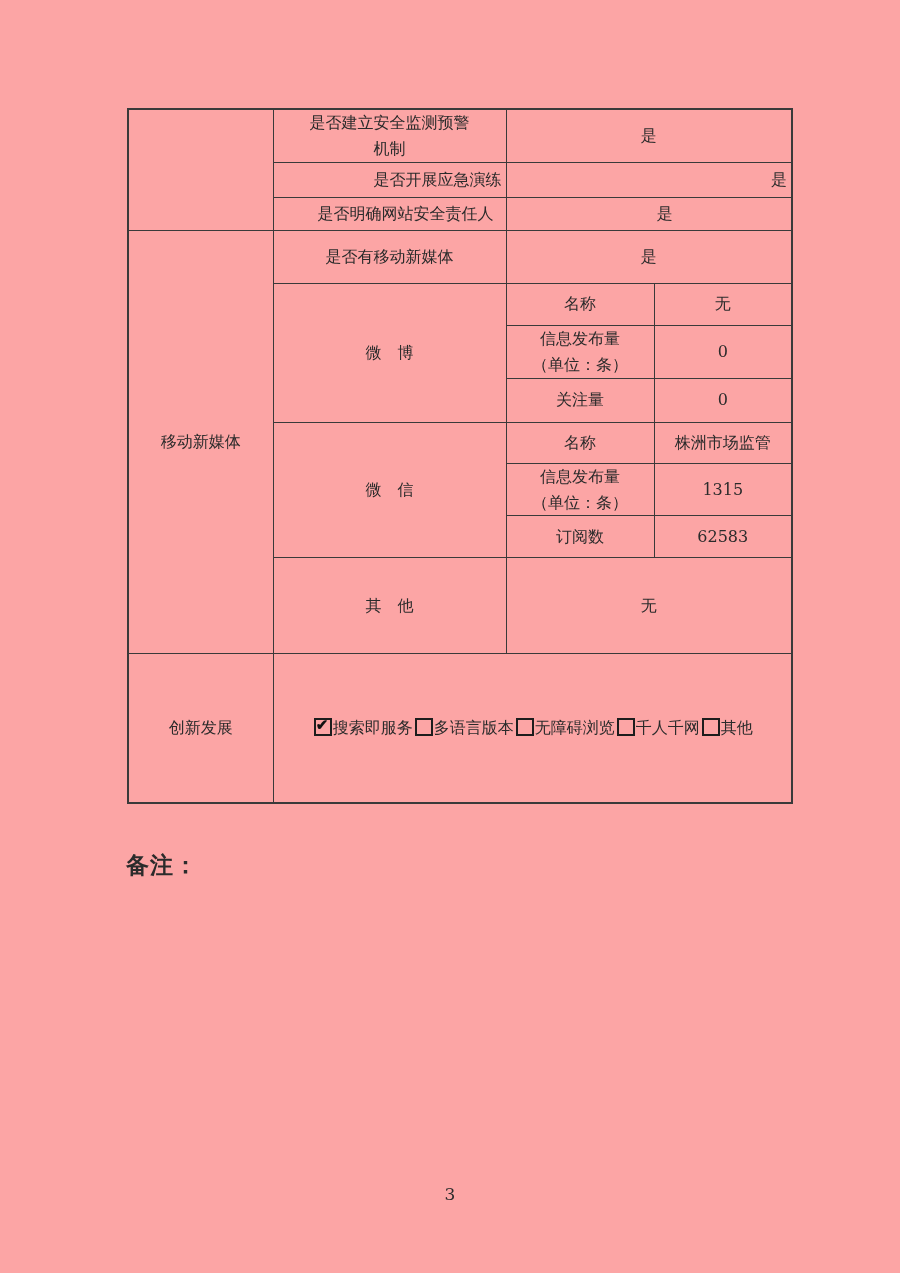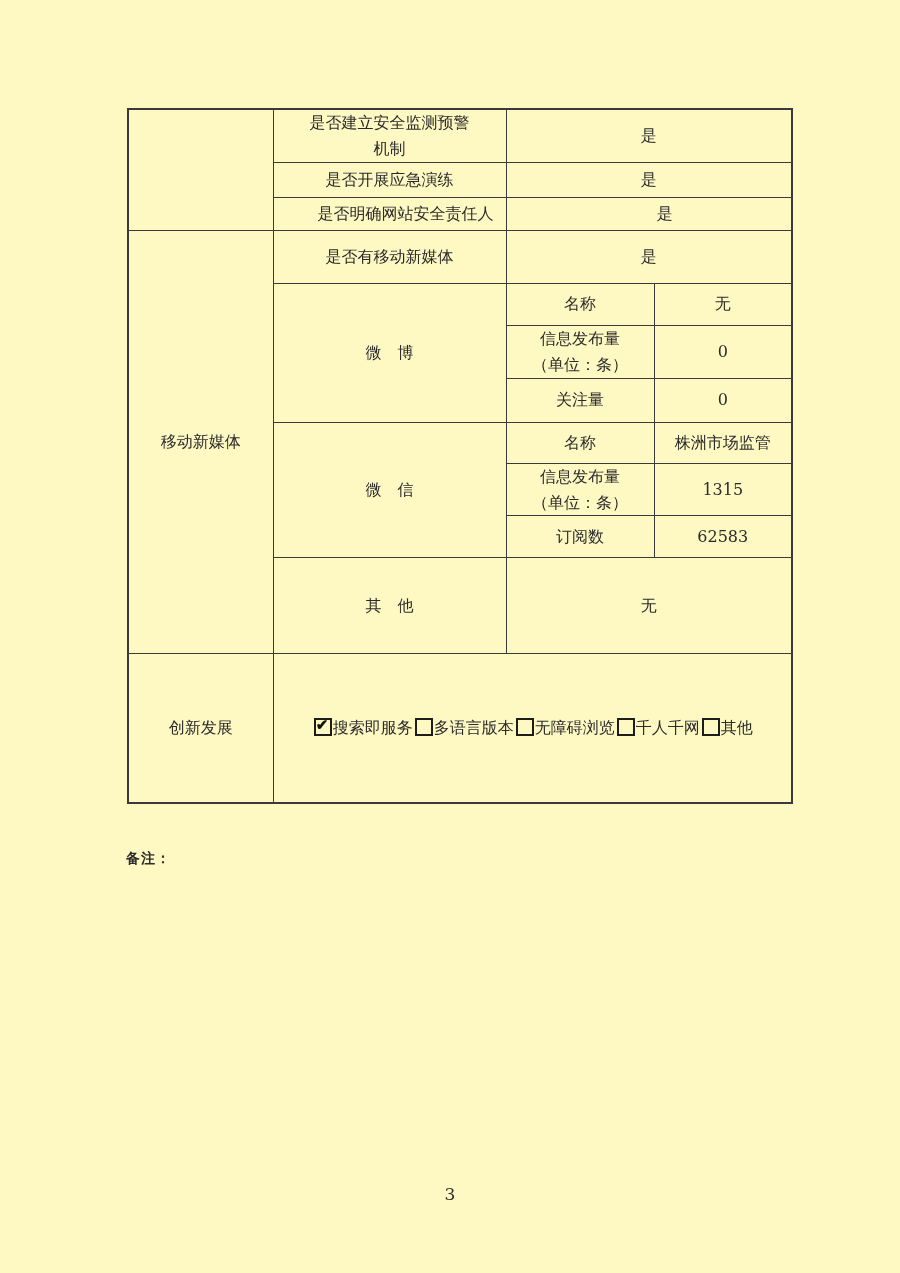--- a/index.html
+++ b/index.html
@@ -10,21 +10,21 @@
   body {
     width: 900px;
     height: 1273px;
     position: relative;
     font-family: "DejaVu Serif", "Liberation Serif", serif;
     color: #2b2b2b;
   }
   .page {
     position: absolute;
     inset: 0;
-    background: #fef9c3;
+    background: #fca5a5;
   }
   table.report {
     position: absolute;
     left: 127px;
     top: 108px;
     width: 664px;
     border-collapse: collapse;
     table-layout: fixed;
     border: 2px solid #3a3a3a;
   }
@@ -33,21 +33,21 @@
     text-align: center;
     vertical-align: middle;
     font-size: 16px;
     line-height: 1.62;
     padding: 0 4px;
     white-space: pre-line;
     overflow: hidden;
   }
   
   tr.h53  td { height: 51px; }
-  tr.h36  td { height: 34px; }
+  tr.h36  td { height: 34px; text-align: right; }
   tr.h34  td { height: 32px; padding-left: 36px; }
   tr.h54  td { height: 52px; font-family: Liberation Serif, serif; }
   tr.h43  td { height: 41px; }
   tr.h53b td { height: 51px; }
   tr.h45  td { height: 43px; margin-left: 24px; }
   tr.h42  td { height: 40px; }
   tr.h53c td { height: 51px; }
   tr.h43b td { height: 41px; }
   tr.h97  td { height: 95px; }
   tr.h150 td { height: 148px; }
@@ -78,21 +78,21 @@
     top: -3px;
     font-size: 15px;
     font-weight: bold;
     color: #111;
     line-height: 16px;
   }
   .remarks {
     position: absolute;
     left: 126px;
     top: 850px;
-    font-size: 14px;
+    font-size: 23px;
     font-weight: bold;
     letter-spacing: 1px;
   }
   .page-number {
     position: absolute;
     left: 0;
     top: 1184px;
     width: 100%;
     text-align: center;
     font-size: 17px;

